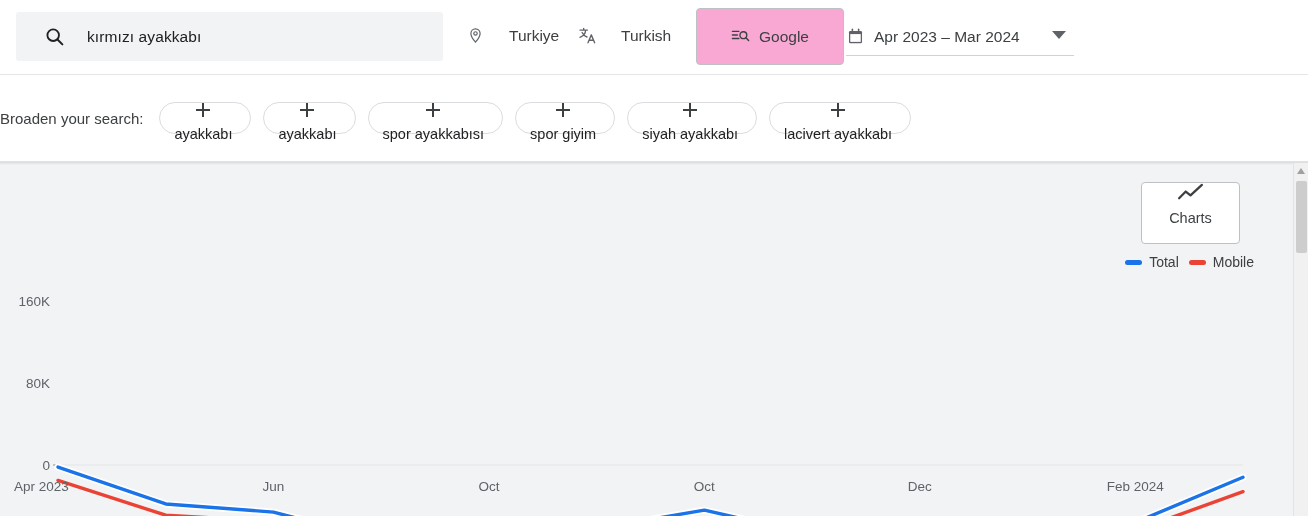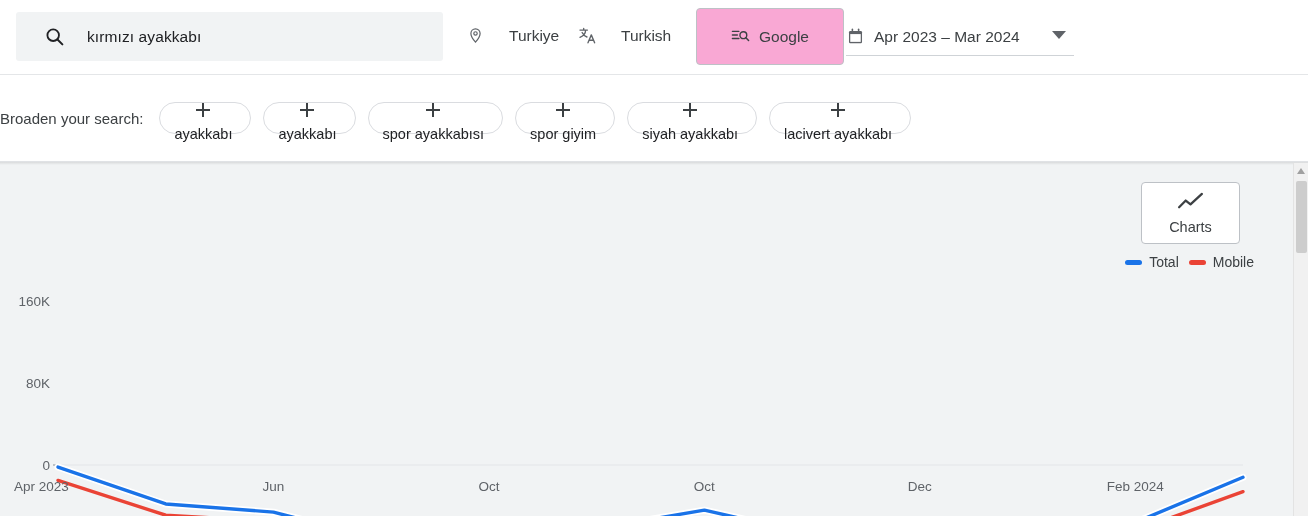--- a/index.html
+++ b/index.html
@@ -172,21 +172,20 @@
   .charts-button {
     position: absolute;
     left: 1141px; top: 182px;
     width: 99px; height: 62px;
     background: #ffffff;
     border: 1px solid #bdc1c6;
     border-radius: 4px;
     display: flex;
     flex-direction: column;
     align-items: center;
-    justify-content: center;
     gap: 4px;
     cursor: pointer;
   }
   .charts-button-label {
     font-size: 14.5px;
     color: #3c4043;
   }
 
   .legend {
     position: absolute;

